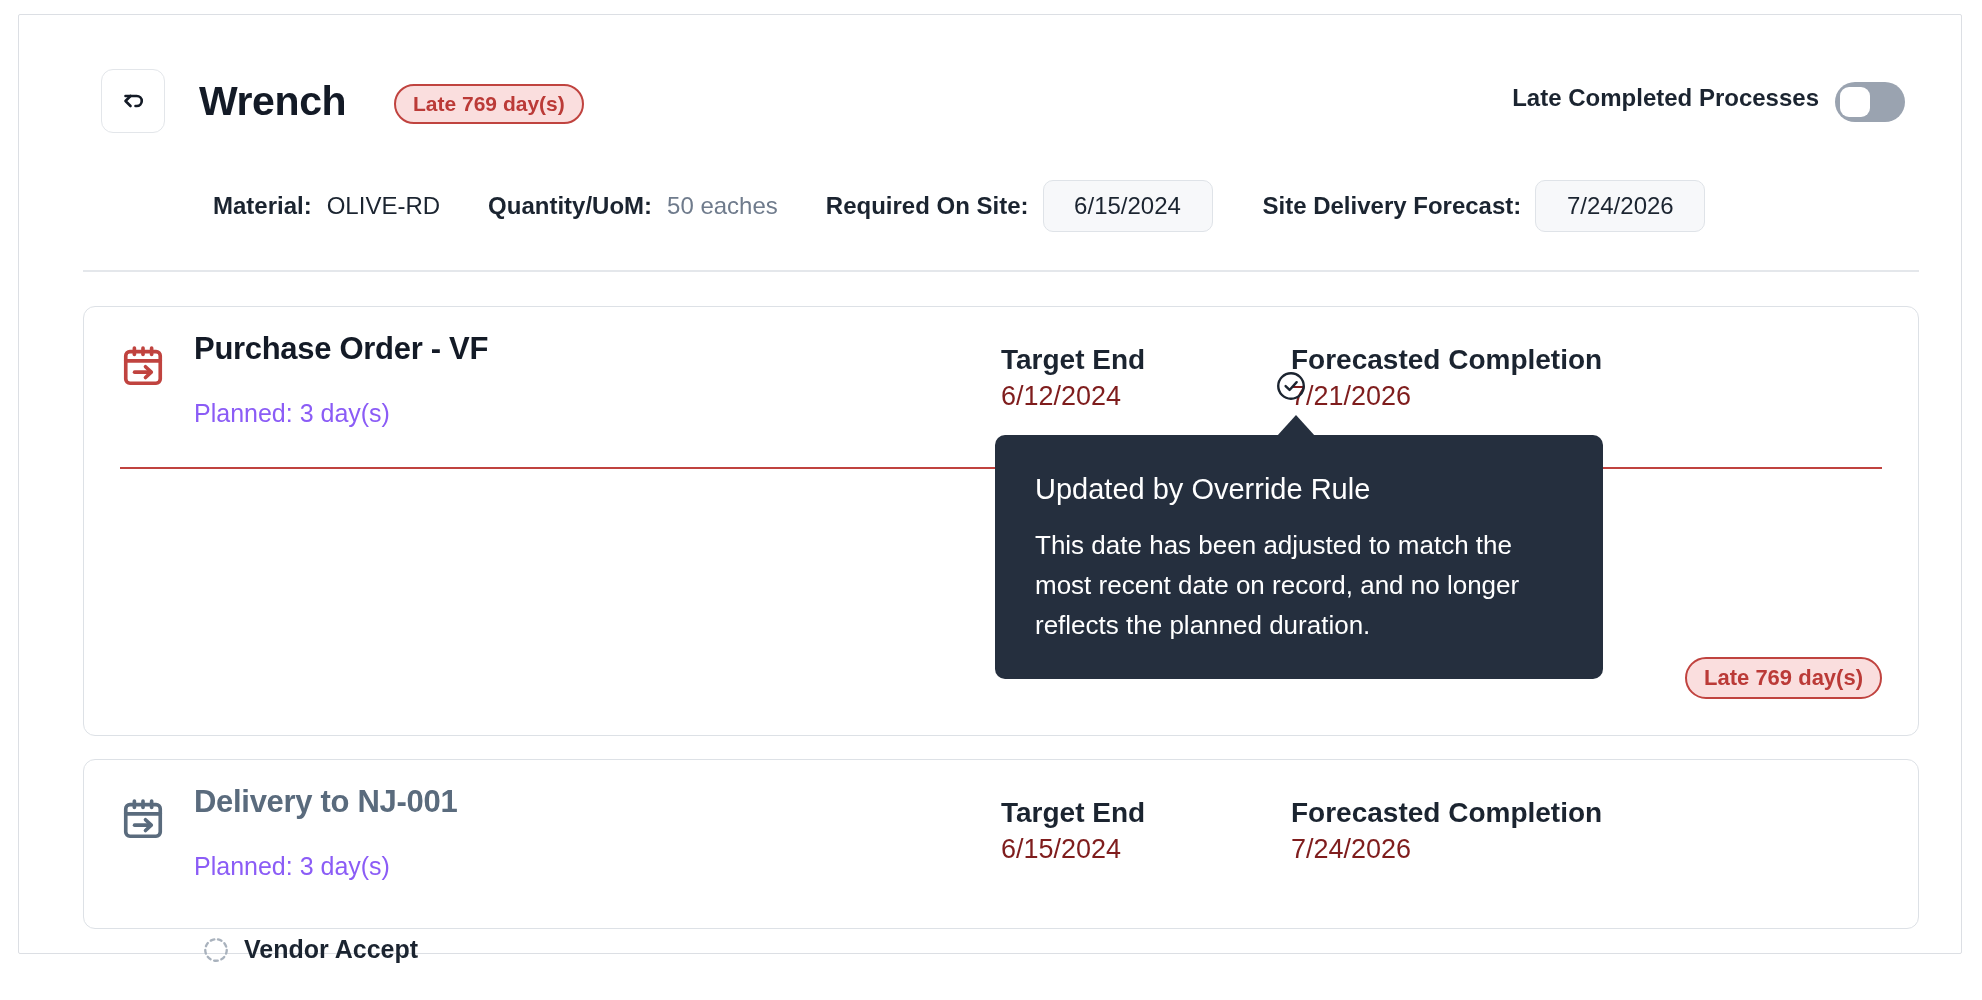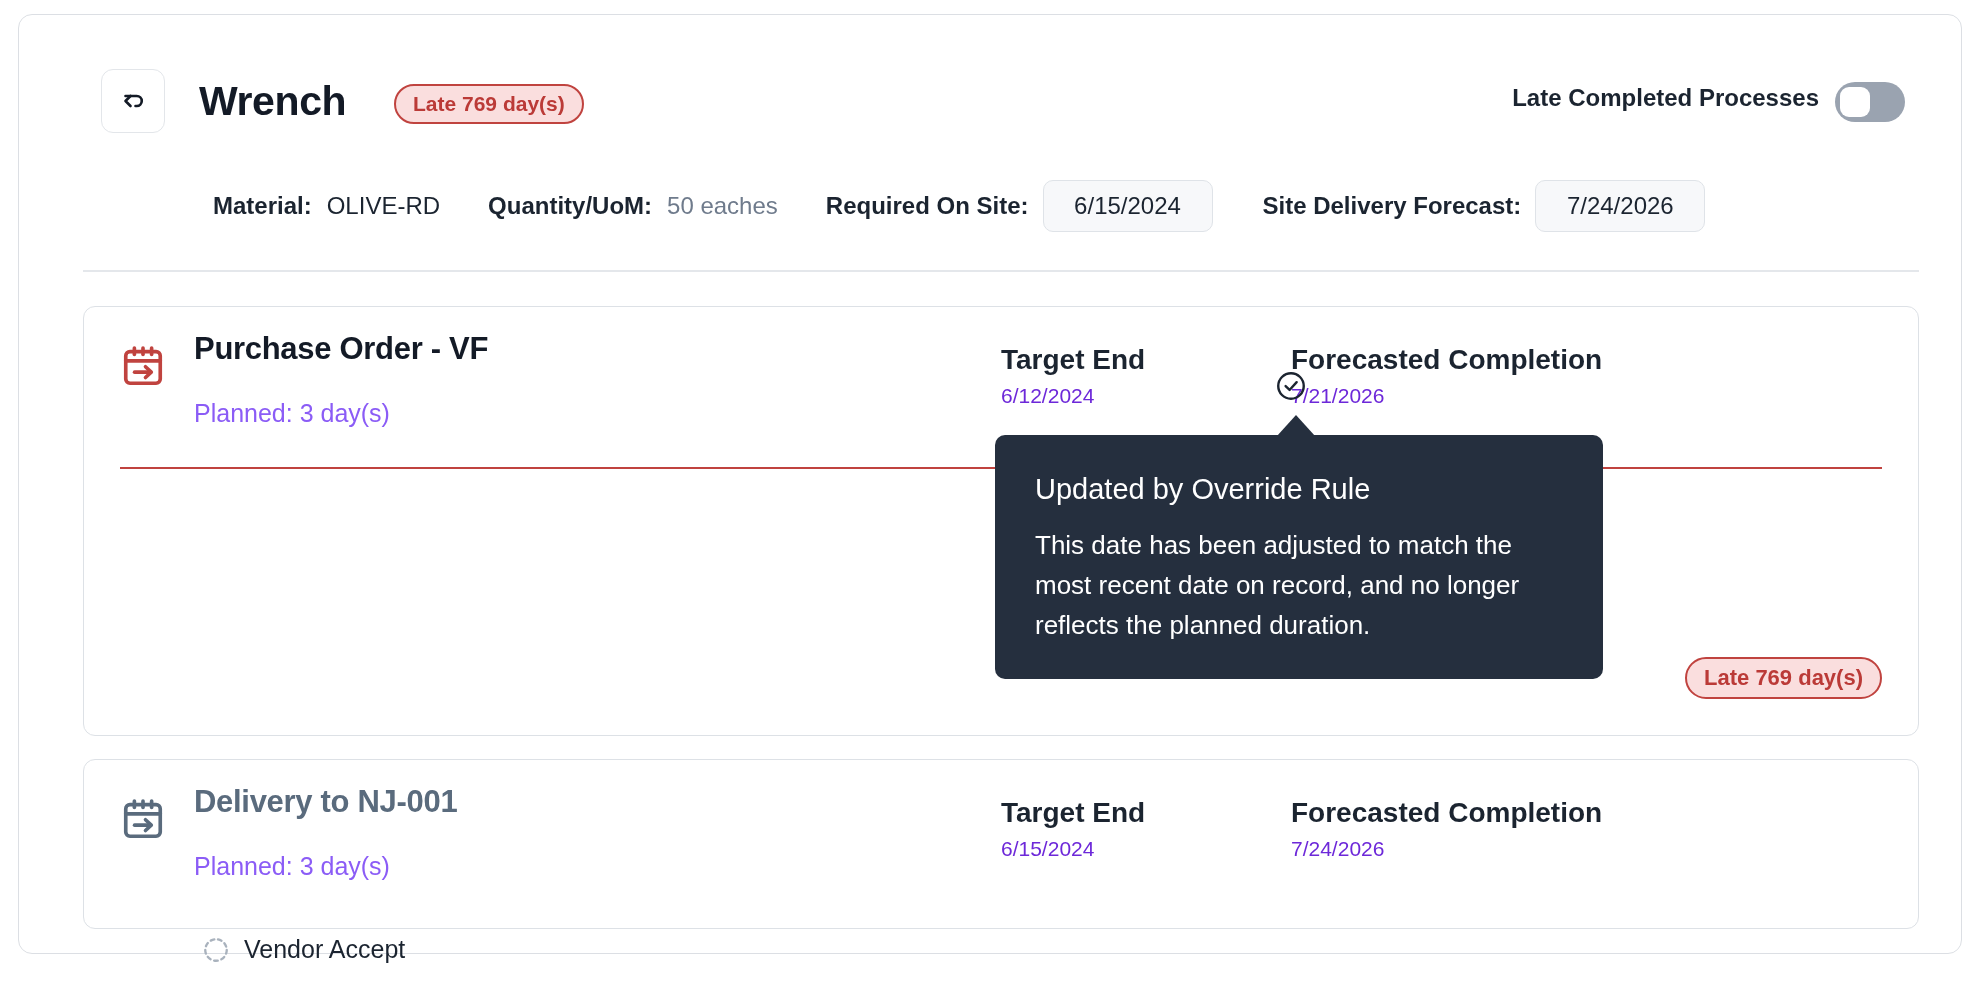--- a/index.html
+++ b/index.html
@@ -22,21 +22,21 @@
     background: #ffffff;
   }
   .panel {
     position: absolute;
     left: 18px;
     top: 14px;
     width: 1944px;
     height: 940px;
     box-sizing: border-box;
     border: 1.5px solid #dcdfe4;
-    border-radius: 14px;
+    border-radius: 2px;
     background: #ffffff;
   }
 
   
   .header-row {
     position: absolute;
     left: 62px;
     top: 52px;
     right: 42px;
     height: 68px;
@@ -214,22 +214,22 @@
     font-size: 22px;
   }
   .col-head {
     font-weight: bold;
     color: #1b2430;
     font-size: 28px;
     line-height: 30px;
     white-space: nowrap;
   }
   .col-val {
-    color: #6d28d9;
-    font-size: 21px;
+    color: #7f1d1d;
+    font-size: 27px;
     line-height: 42px;
     white-space: nowrap;
   }
   #po-target { left: 982px; top: 330px; }
   #po-forecast { left: 1272px; top: 330px; }
   #dl-target { left: 982px; top: 783px; }
   #dl-forecast { left: 1272px; top: 783px; }
 
   .info-check-icon {
     position: absolute;
@@ -275,20 +275,21 @@
     font-weight: bold;
     color: #1b2430;
   }
   .milestone {
     position: absolute;
     left: 118px;
     display: flex;
     align-items: center;
     font-size: 25px;
     color: #1b2430;
+    font-weight: bold;
   }
   #milestone-0 { top: 568px; }
   #milestone-1 { top: 628px; }
   .milestone-icon {
     width: 28px;
     height: 28px;
     margin-right: 14px;
     flex: 0 0 auto;
   }
   .recommend-head {

